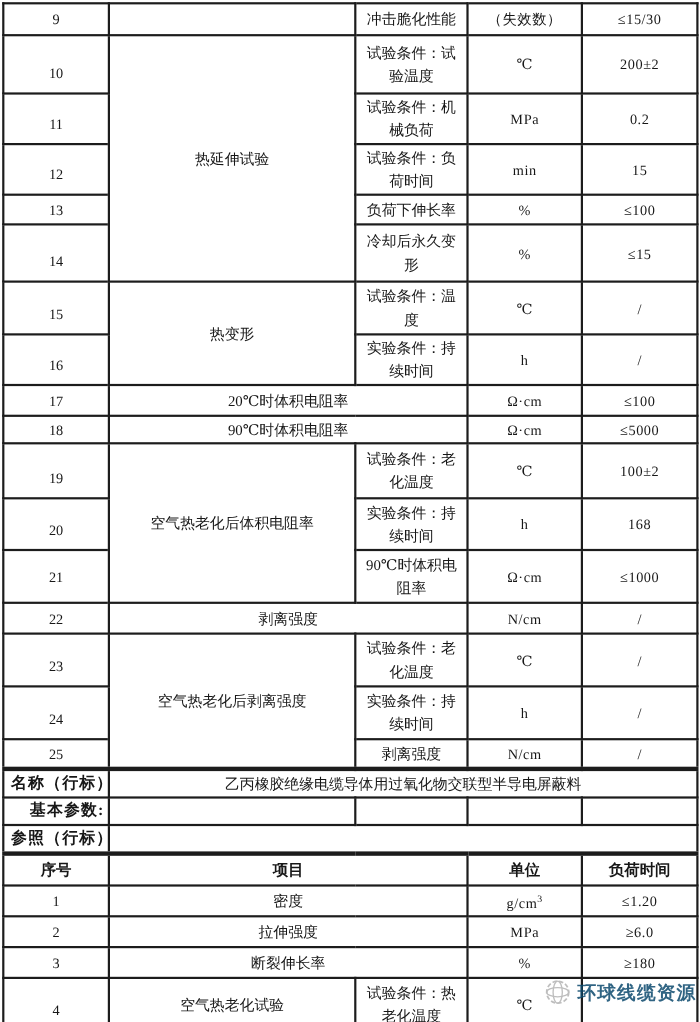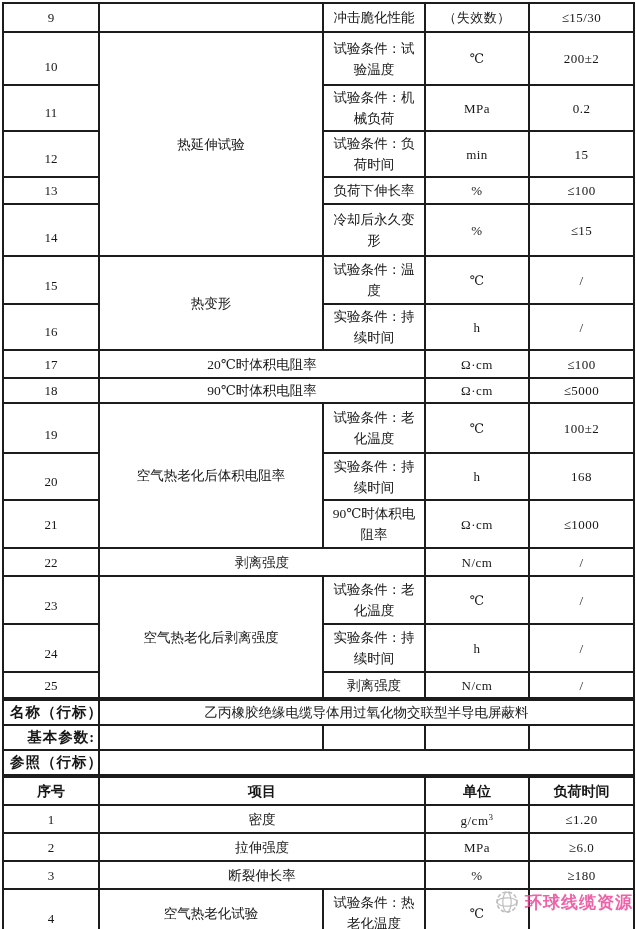--- a/index.html
+++ b/index.html
@@ -35,21 +35,21 @@
   tr.hdr td{font-weight:bold;font-size:14px;}
   sup{font-size:9px;}
   
   tr.h26{height:16px;} tr.h27{height:27px;} tr.h28{height:28px;padding-left:24px;} tr.h29{height:29px;}
   tr.h44{height:44px;} tr.h45{height:45px;} tr.h47{height:47px;} tr.h48{height:48px;}
   tr.h50{height:50px;} tr.h52{height:52px;} tr.h53{height:53px;}
   
   .watermark{
     position:absolute;left:494px;top:889px;z-index:5;
     display:flex;align-items:center;gap:5px;
-    color:#ec4899;opacity:.85;pointer-events:none;
+    color:#0c4a6e;opacity:.85;pointer-events:none;
   }
   .watermark .wm-text{
     font-size:17px;font-weight:bold;letter-spacing:1px;white-space:nowrap;
   }
   .wm-globe{display:block;}
 </style>
 </head>
 <body>
 
 <table class="spec">

